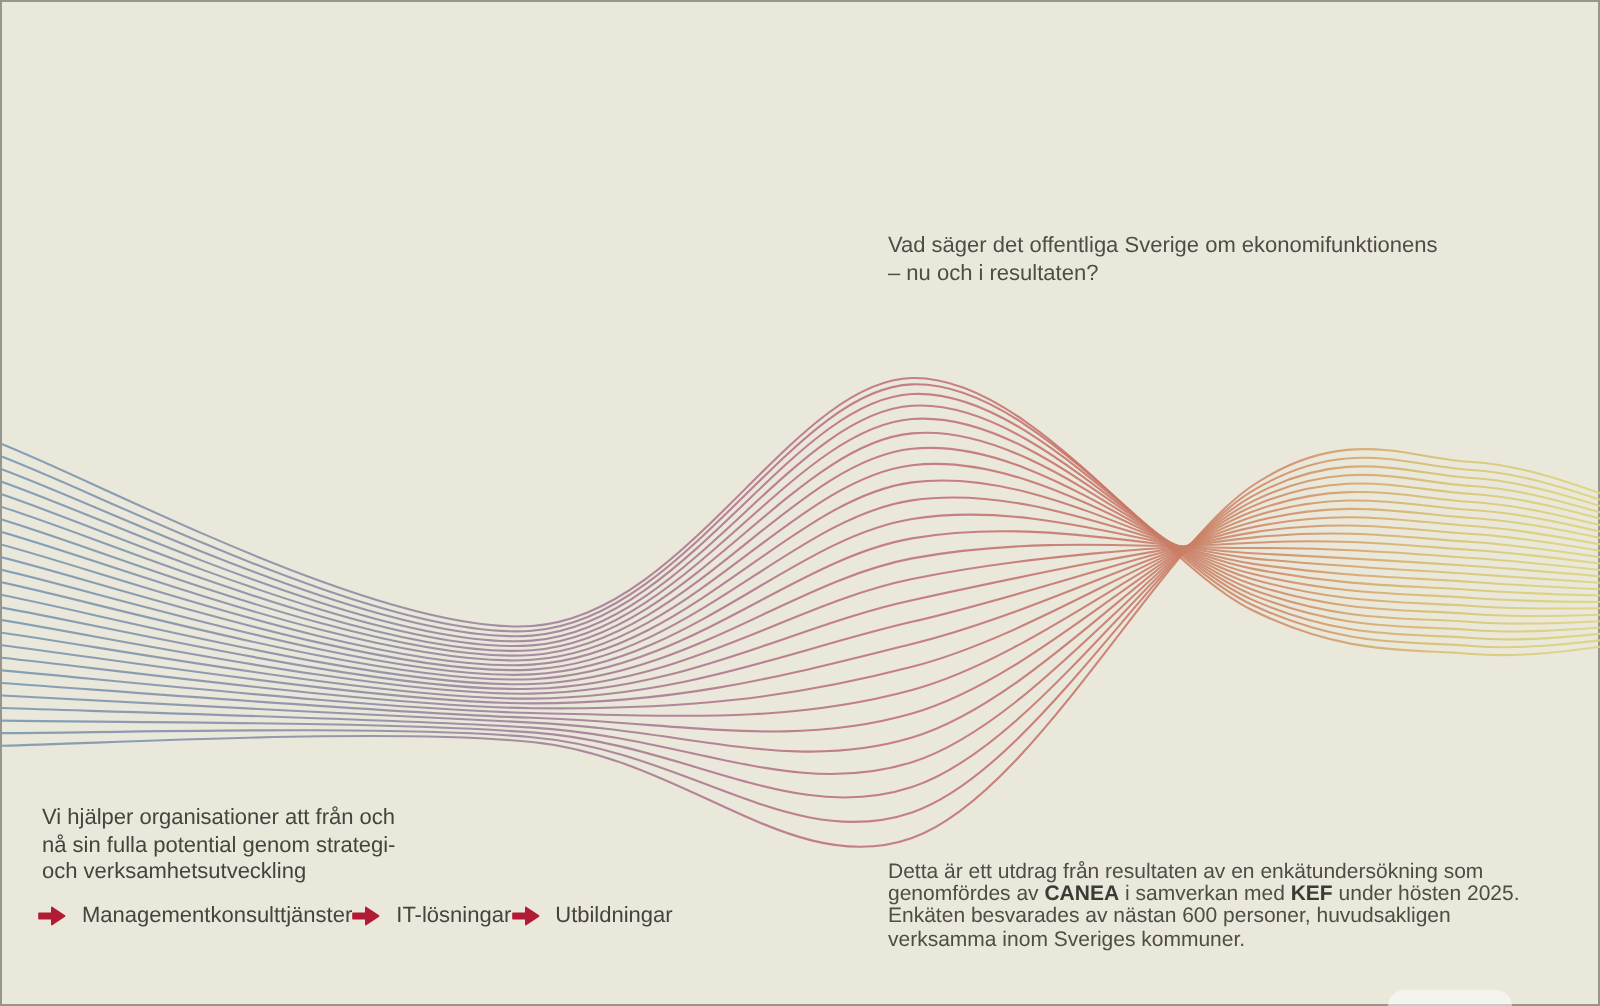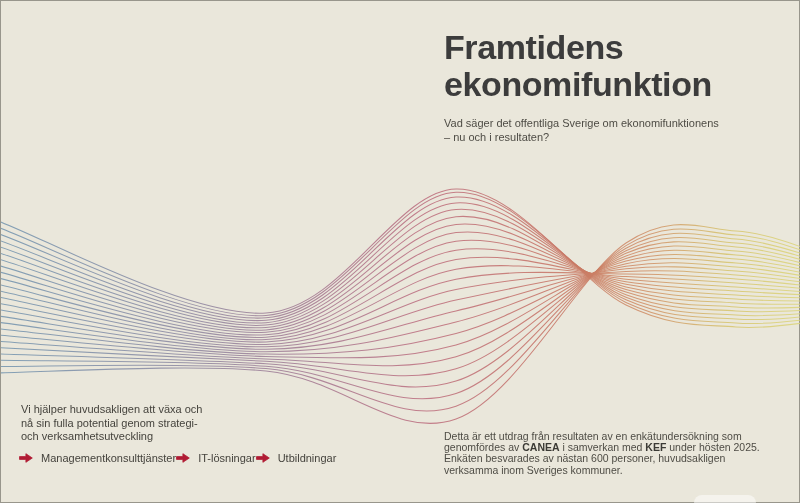--- a/index.html
+++ b/index.html
@@ -94,32 +94,28 @@
         <path d="M-8,333.5 C37.5,337.2 187.8,353.8 265.0,355.5 C342.2,357.2 395.0,360.3 455.0,344.0 C515.0,327.6 578.3,272.5 625.0,257.5 C671.7,242.5 702.8,252.1 735.0,254.0 C767.2,255.9 804.2,266.5 818.0,269.0" stroke-width="1.05" opacity="0.85"></path>
         <path d="M-8,339.91666666666663 C37.5,342.9 187.8,355.3 265.0,357.9 C342.2,360.6 395.0,373.0 455.0,355.8 C515.0,338.6 578.3,272.5 625.0,254.9 C671.7,237.3 702.8,248.1 735.0,250.0 C767.2,251.9 804.2,263.5 818.0,266.2" stroke-width="1.05" opacity="0.85"></path>
         <path d="M-8,346.33333333333337 C37.5,348.7 187.8,356.8 265.0,360.3 C342.2,363.9 395.0,385.8 455.0,367.8 C515.0,349.8 578.3,272.6 625.0,252.3 C671.7,232.0 702.8,244.2 735.0,246.0 C767.2,247.8 804.2,260.4 818.0,263.3" stroke-width="1.05" opacity="0.85"></path>
         <path d="M-8,352.75 C37.5,354.4 187.8,358.2 265.0,362.8 C342.2,367.3 395.0,398.9 455.0,380.1 C515.0,361.2 578.3,272.8 625.0,249.8 C671.7,226.7 702.8,240.2 735.0,242.0 C767.2,243.8 804.2,257.4 818.0,260.5" stroke-width="1.05" opacity="0.85"></path>
         <path d="M-8,359.16666666666663 C37.5,360.2 187.8,359.6 265.0,365.2 C342.2,370.7 395.0,412.2 455.0,392.5 C515.0,372.8 578.3,272.9 625.0,247.2 C671.7,221.4 702.8,236.3 735.0,238.0 C767.2,239.8 804.2,254.4 818.0,257.7" stroke-width="1.05" opacity="0.85"></path>
         <path d="M-8,365.58333333333337 C37.5,365.9 187.8,361.0 265.0,367.6 C342.2,374.2 395.0,425.7 455.0,405.2 C515.0,384.7 578.3,273.1 625.0,244.6 C671.7,216.1 702.8,232.3 735.0,234.0 C767.2,235.7 804.2,251.4 818.0,254.8" stroke-width="1.05" opacity="0.85"></path>
         <path d="M-8,372 C37.5,371.7 187.8,362.3 265.0,370.0 C342.2,377.7 395.0,439.3 455.0,418.0 C515.0,396.7 578.3,273.3 625.0,242.0 C671.7,210.7 702.8,228.3 735.0,230.0 C767.2,231.7 804.2,248.3 818.0,252.0" stroke-width="1.05" opacity="0.85"></path>
       </g>
   </svg>
 
-  <div class="title">
-      <div>Framtidens</div>
-      <div>ekonomifunktion</div>
-    </div>
 
   <div class="subtitle">
       <div>Vad säger det offentliga Sverige om ekonomifunktionens</div>
       <div>– nu och i resultaten?</div>
     </div>
 
   <div class="intro">
-      <div>Vi hjälper huvudsakligen att växa och</div>
+      <div>Vi hjälper organisationer att från och</div>
       <div>nå sin fulla potential genom strategi-</div>
       <div>och verksamhetsutveckling</div>
     </div>
 
   <div class="services">
     <div class="service">
       <svg class="arrow" viewBox="0 0 14 10">
         <path d="M0.5 3.6 h6.4 v-2.9 l6.4 4.3 -6.4 4.3 v-2.9 h-6.4 z" fill="currentColor" stroke="currentColor" stroke-width="0.8" stroke-linejoin="round"></path>
       </svg>
       <span>Managementkonsulttjänster</span>

